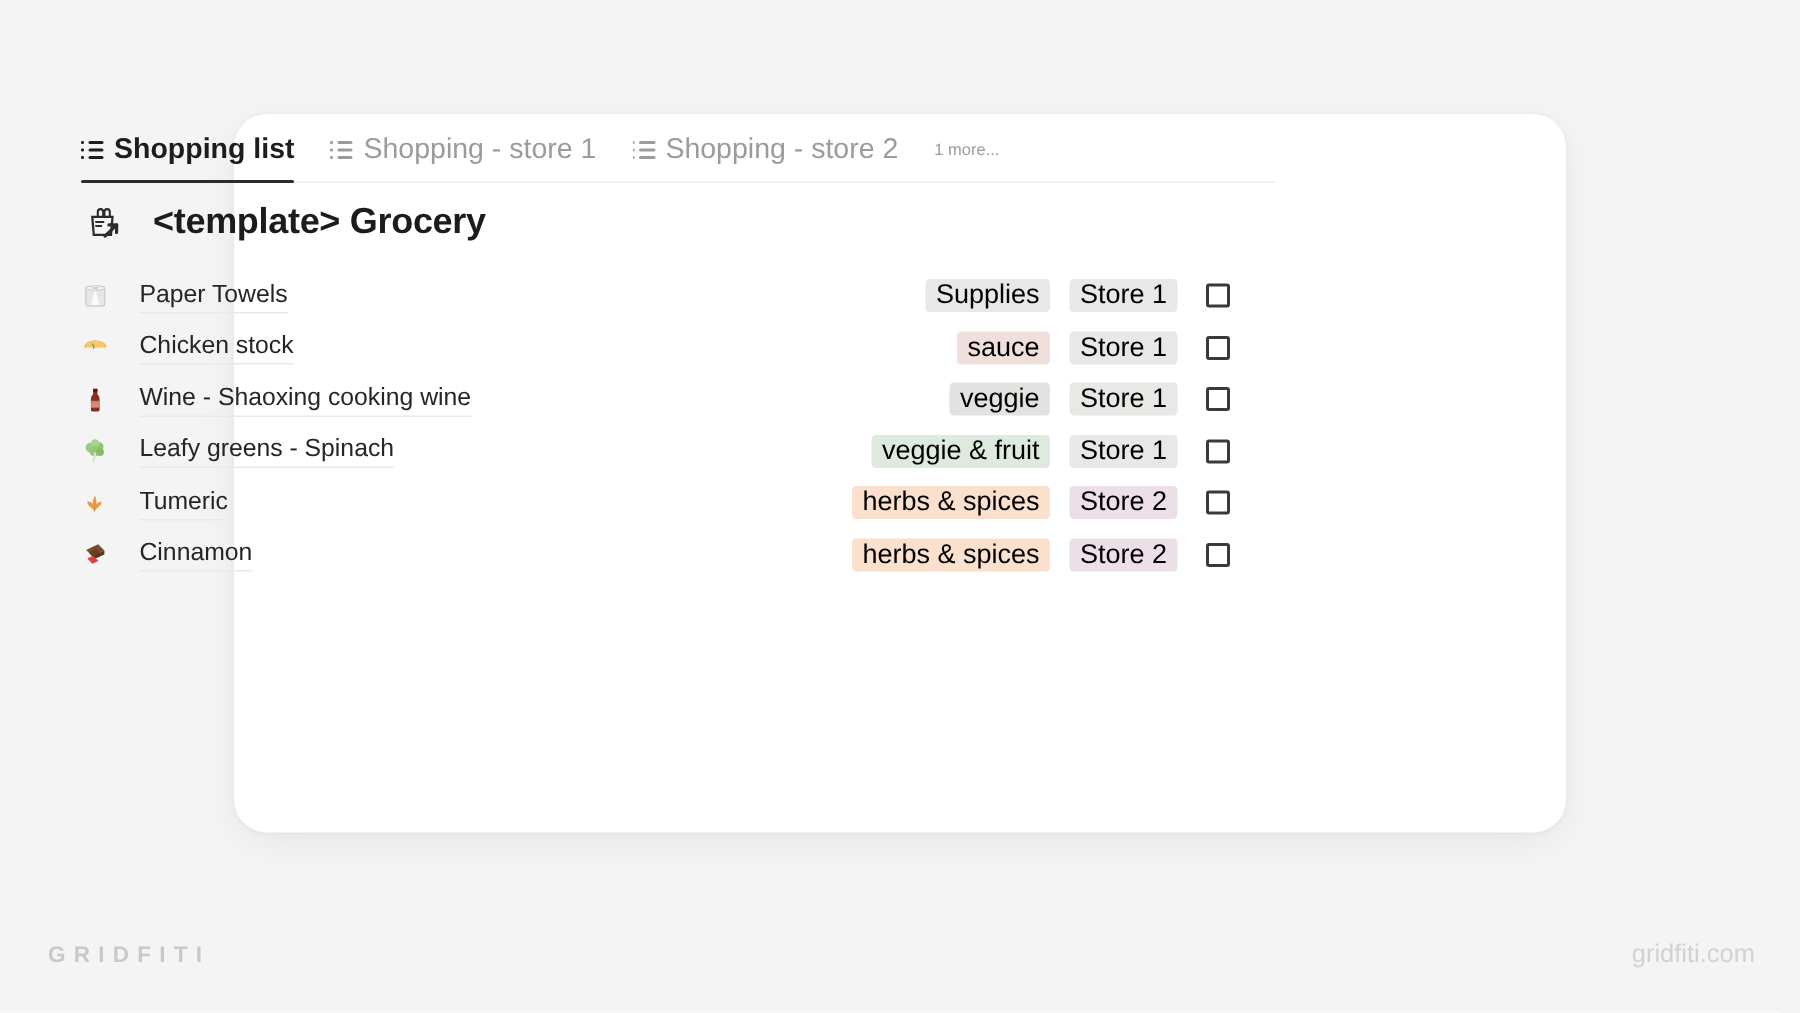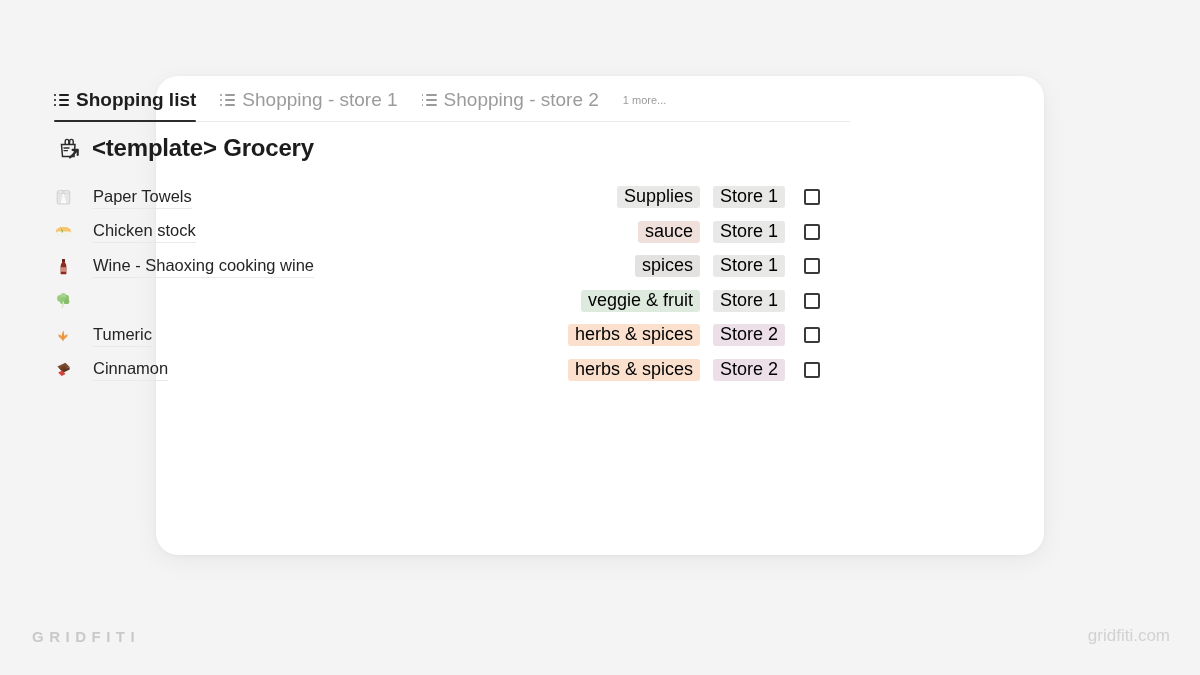--- a/index.html
+++ b/index.html
@@ -110,21 +110,21 @@
   }
   .tab.active .list-icon i { height: 1.9px; }
 
   
   .page-title {
     position: absolute;
     left: 56px;
     top: 134px;
     display: flex;
     align-items: center;
-    gap: 10px;
+    gap: 20px;
     font-size: 24px;
     font-weight: bold;
     color: #1c1c1c;
     letter-spacing: -0.2px;
   }
 
   .title-icon {
     width: 26px;
     height: 26px;
     flex: 0 0 26px;
@@ -348,21 +348,21 @@
           <path d="M8.1 2.2 L10.9 2.2 L10.9 5.6 Q12.4 7.2 12.4 9.4 L12.4 16.4 Q12.4 17.3 11.5 17.3 L7.5 17.3 Q6.6 17.3 6.6 16.4 L6.6 9.4 Q6.6 7.2 8.1 5.6 Z" fill="#8d2b20"></path>
           <rect x="8.1" y="2.2" width="2.8" height="2.3" fill="#5e1a12"></rect>
           <rect x="6.6" y="10.2" width="5.8" height="4.6" fill="#d9a08a" opacity="0.85"></rect>
           <rect x="6.6" y="10.6" width="5.8" height="0.7" fill="#b5705c" opacity="0.7"></rect>
         </svg>
       </span>
       <span class="row-name">Wine - Shaoxing cooking wine</span>
     </div>
     <div class="row-right">
       <div class="cell-tag">
-        <span class="pill" style="background:#e3e2e0">spices</span>
+        <span class="pill" style="background:#e3e2e0">veggie</span>
       </div>
       <div class="cell-store">
         <span class="pill" style="background:#e8e8e6">Store 1</span>
       </div>
       <div class="cell-check">
         <span class="checkbox"></span>
       </div>
     </div>
   </div>
 
@@ -371,20 +371,21 @@
       <span class="emoji">
         <svg width="19" height="19" viewBox="0 0 19 19">
           <circle cx="6.4" cy="7.4" r="3.3" fill="#9ccb7e"></circle>
           <circle cx="11.9" cy="6.9" r="3.1" fill="#8fc274"></circle>
           <circle cx="9.3" cy="4.8" r="2.9" fill="#a8d48b"></circle>
           <circle cx="9.2" cy="9.6" r="3.6" fill="#93c878"></circle>
           <circle cx="12.7" cy="10.4" r="2.6" fill="#85bb6a"></circle>
           <path d="M9.4 11.2 Q9.2 14.4 8.2 16.6" stroke="#d8e6c8" stroke-width="1.5" fill="none" stroke-linecap="round"></path>
         </svg>
       </span>
+      <span class="row-name">Leafy greens - Spinach</span>
     </div>
     <div class="row-right">
       <div class="cell-tag">
         <span class="pill" style="background:#dfeade">veggie &amp; fruit</span>
       </div>
       <div class="cell-store">
         <span class="pill" style="background:#e8e8e6">Store 1</span>
       </div>
       <div class="cell-check">
         <span class="checkbox"></span>

